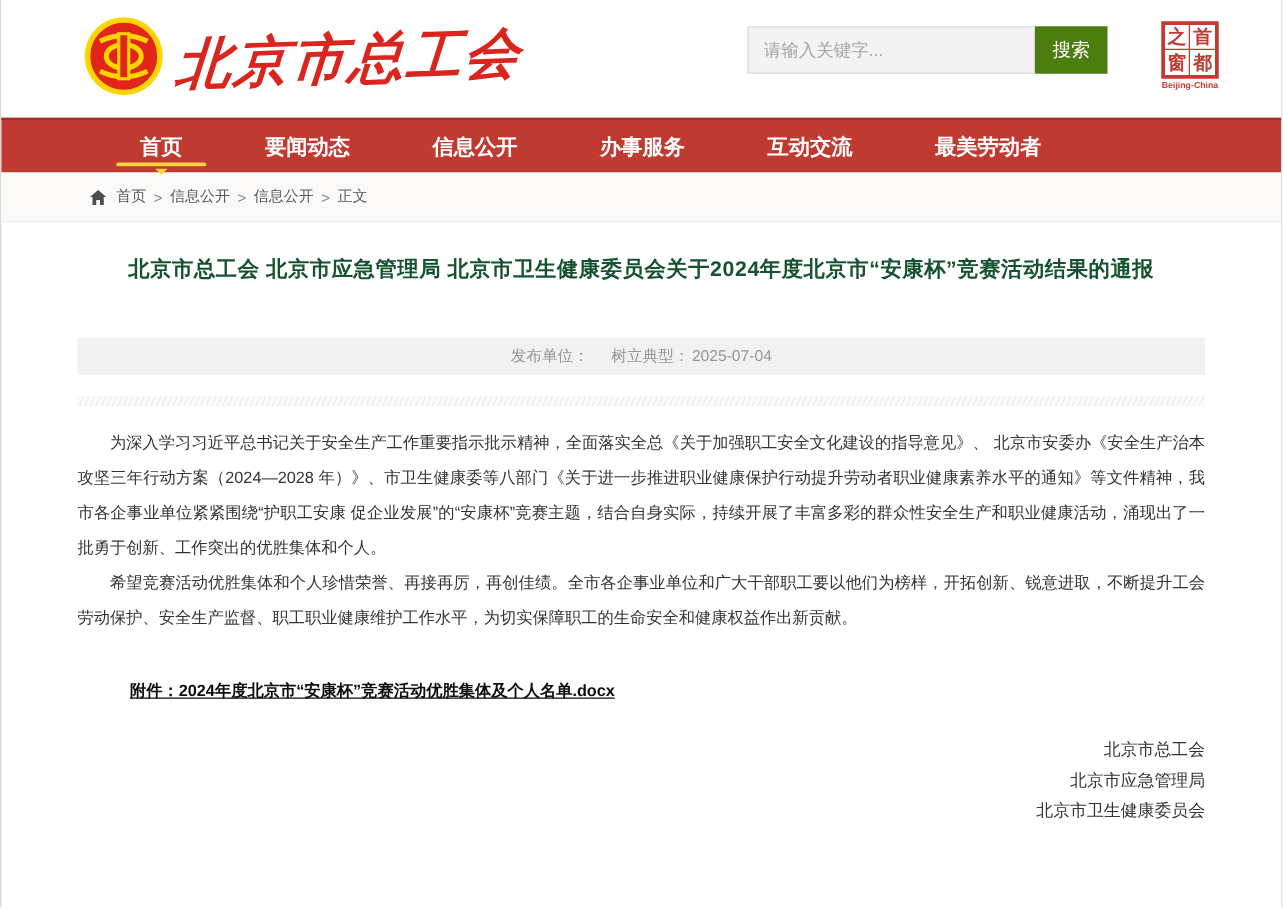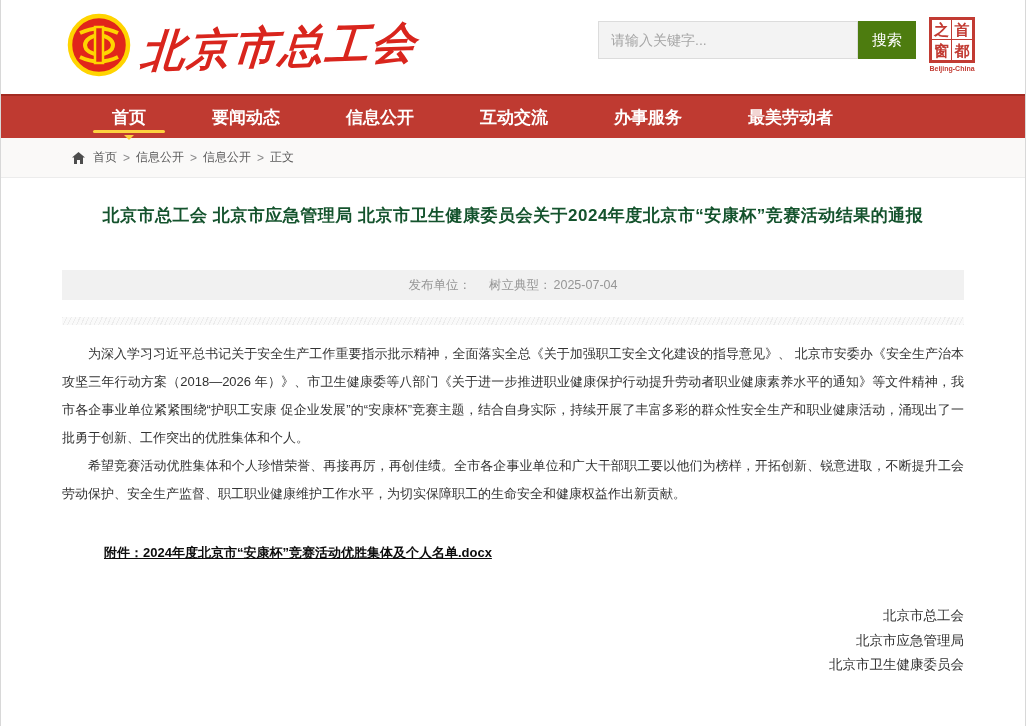--- a/index.html
+++ b/index.html
@@ -8,21 +8,21 @@
   .page { width:1026px; height:726px; background:#fff; overflow:hidden;
           border-left:1px solid #d8d8d8; border-right:1px solid #d8d8d8; position:relative; }
 
   
   .header { height:94px; position:relative; background:#fff; }
   .logo { position:absolute; left:66px; top:13px; display:flex; align-items:center; cursor:pointer; }
   .logo-text { font-family:"DejaVu Serif","Liberation Serif",serif; font-style:italic; font-weight:bold;
                font-size:44px; color:#d9251d; margin-left:10px; letter-spacing:2px;
                transform:skewX(-6deg) rotate(-2deg); white-space:nowrap; }
   .search-area { position:absolute; left:597px; top:21px; display:flex; }
-  .search-input { width:260px; height:38px; background:#f3f3f3; border:1px solid #dcdcdc;
+  .search-input { width:230px; height:38px; background:#f3f3f3; border:1px solid #dcdcdc;
                   padding:0 12px; font-size:14px; color:#555; outline:none; }
   .search-input::placeholder { color:#a5a5a5; }
   .search-btn { width:58px; height:38px; background:#4d7c0f; color:#fff; border:none;
                 font-size:15px; cursor:pointer; }
   .seal { position:absolute; left:928px; top:17px; width:46px; cursor:pointer; }
   .seal-grid { width:46px; height:46px; border:3px solid #c23b33; display:grid;
                grid-template-columns:1fr 1fr; grid-template-rows:1fr 1fr; }
   .seal-cell { display:flex; align-items:center; justify-content:center; color:#c23b33;
                font-weight:bold; font-size:15px; line-height:1; }
   .seal-cell:nth-child(1){ border-right:1px solid #c23b33; border-bottom:1px solid #c23b33; }
@@ -54,21 +54,21 @@
   .article-title { margin-top:26px; text-align:center; font-size:17px; font-weight:bold;
                    color:#14532d; letter-spacing:0.5px; }
   .meta-bar { margin-top:43px; height:30px; background:#f1f1f1; display:flex;
               align-items:center; justify-content:center; font-size:12.5px; color:#969696; }
   .meta-bar span { margin:0 9px; }
   .hatch { margin-top:17px; height:8px;
            background:repeating-linear-gradient(115deg,#ececec 0 1px,#fafafa 1px 4px); }
   .body-text { margin-top:15px; font-size:13px; color:#333; line-height:28px;
                text-align:justify; }
   .body-text p { text-indent:2em; }
-  .attachment { display:inline-block; margin:36px 0 16px 26px; font-size:13px; font-weight:bold;
+  .attachment { display:inline-block; margin:36px 0 0 26px; font-size:13px; font-weight:bold;
                 color:#0d0d0d; text-decoration:underline; cursor:pointer;padding-left:16px; }
   .signatures { margin-top:26px; text-align:right; font-size:13.5px; color:#333; line-height:24.5px; }
 </style>
 </head>
 <body>
 
 <div class="page">
 
   <div class="header">
     <div class="logo">
@@ -97,22 +97,22 @@
         <div class="seal-cell">都</div>
       </div>
       <div class="seal-caption">Beijing-China</div>
     </div>
   </div>
 
   <div class="nav">
     <div class="nav-item">首页<span class="nav-underline"></span><span class="nav-tri"></span></div>
     <div class="nav-item">要闻动态</div>
     <div class="nav-item">信息公开</div>
+    <div class="nav-item">办事服务</div>
     <div class="nav-item">互动交流</div>
-    <div class="nav-item">办事服务</div>
     <div class="nav-item">最美劳动者</div>
   </div>
 
   <div class="breadcrumb">
     <span class="home-icon">
       <svg width="13" height="12" viewBox="0 0 13 12">
           <path d="M6.5 0 L13 5.5 H11 V12 H8 V8 H5 V12 H2 V5.5 H0 Z" fill="#4d4d4d"></path>
         </svg>
     </span>
     <span class="crumb">首页</span>
@@ -129,21 +129,21 @@
 
     <div class="meta-bar">
       <span>发布单位：</span>
       <span>树立典型：</span>
         <span style="margin-left:-7px;">2025-07-04</span>
     </div>
 
     <div class="hatch"></div>
 
     <div class="body-text">
-      <p>为深入学习习近平总书记关于安全生产工作重要指示批示精神，全面落实全总《关于加强职工安全文化建设的指导意见》、 北京市安委办《安全生产治本攻坚三年行动方案（2018—2026 年）》、市卫生健康委等八部门《关于进一步推进职业健康保护行动提升劳动者职业健康素养水平的通知》等文件精神，我市各企事业单位紧紧围绕“护职工安康 促企业发展”的“安康杯”竞赛主题，结合自身实际，持续开展了丰富多彩的群众性安全生产和职业健康活动，涌现出了一批勇于创新、工作突出的优胜集体和个人。</p>
+      <p>为深入学习习近平总书记关于安全生产工作重要指示批示精神，全面落实全总《关于加强职工安全文化建设的指导意见》、 北京市安委办《安全生产治本攻坚三年行动方案（2024—2028 年）》、市卫生健康委等八部门《关于进一步推进职业健康保护行动提升劳动者职业健康素养水平的通知》等文件精神，我市各企事业单位紧紧围绕“护职工安康 促企业发展”的“安康杯”竞赛主题，结合自身实际，持续开展了丰富多彩的群众性安全生产和职业健康活动，涌现出了一批勇于创新、工作突出的优胜集体和个人。</p>
       <p>希望竞赛活动优胜集体和个人珍惜荣誉、再接再厉，再创佳绩。全市各企事业单位和广大干部职工要以他们为榜样，开拓创新、锐意进取，不断提升工会劳动保护、安全生产监督、职工职业健康维护工作水平，为切实保障职工的生命安全和健康权益作出新贡献。</p>
     </div>
 
     <a class="attachment">附件：2024年度北京市“安康杯”竞赛活动优胜集体及个人名单.docx</a>
 
     <div class="signatures">
       <div>北京市总工会</div>
       <div>北京市应急管理局</div>
       <div>北京市卫生健康委员会</div>
 

